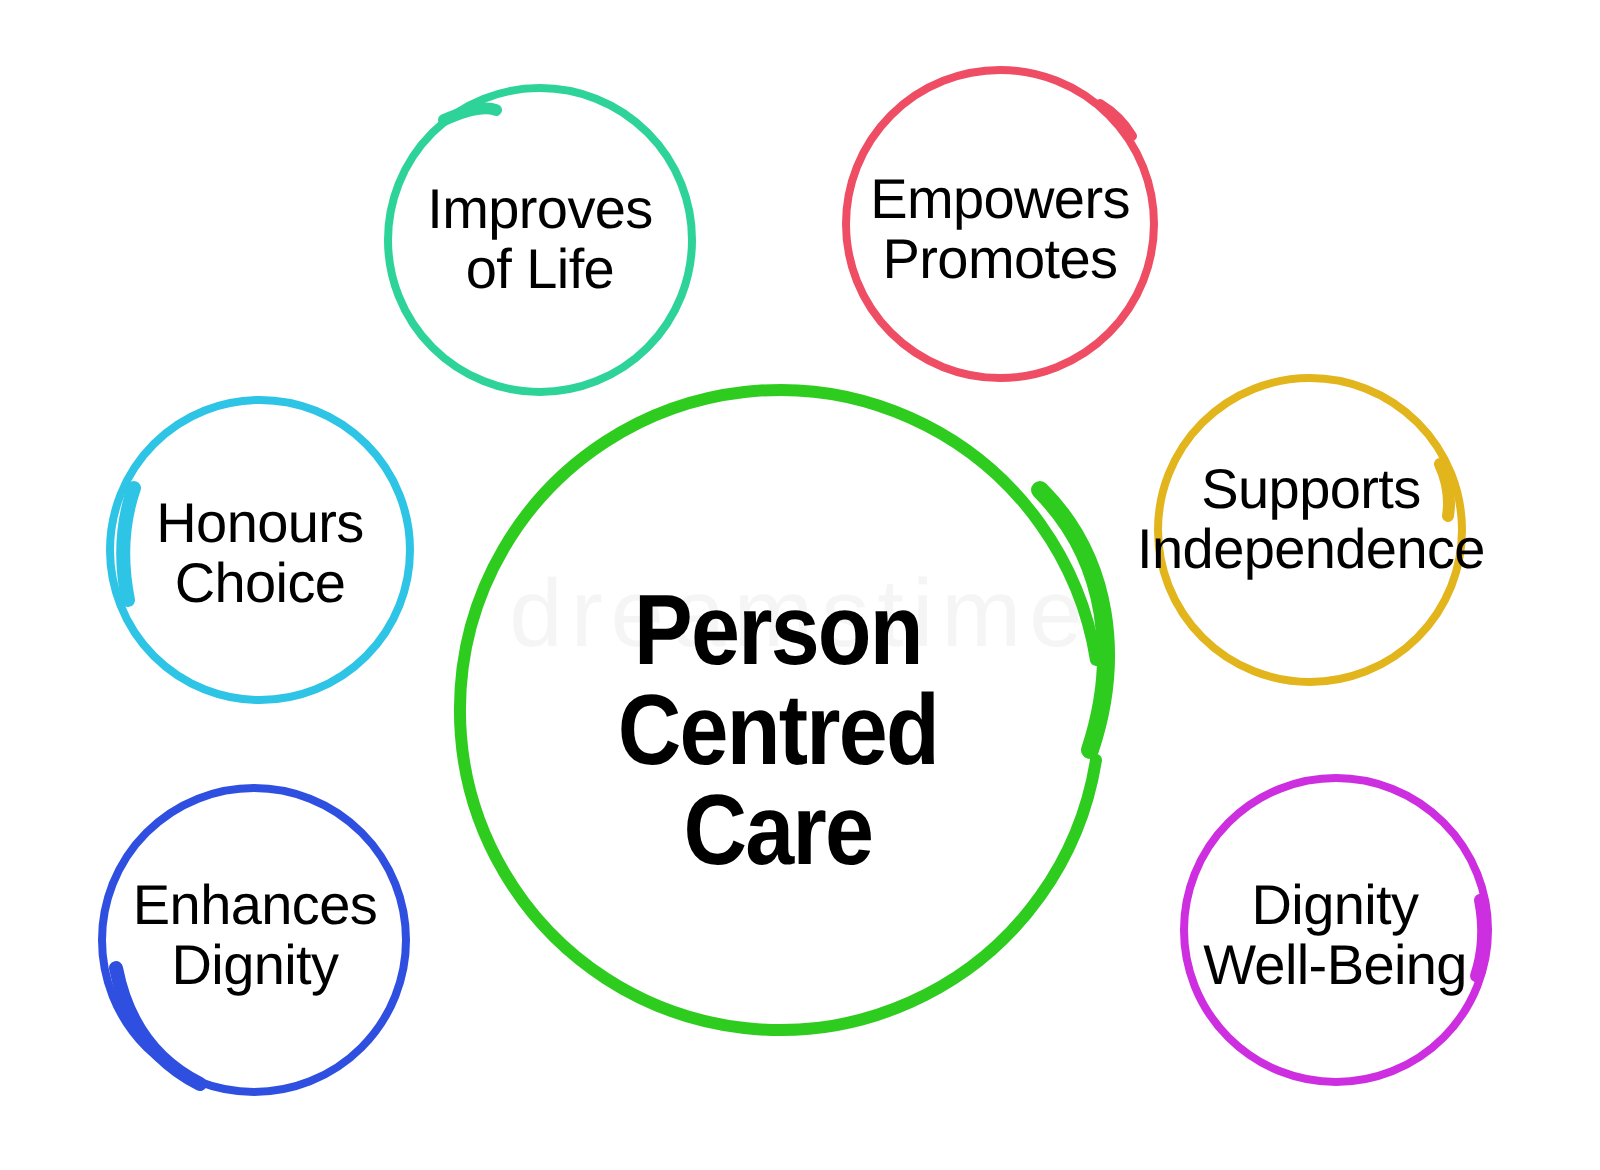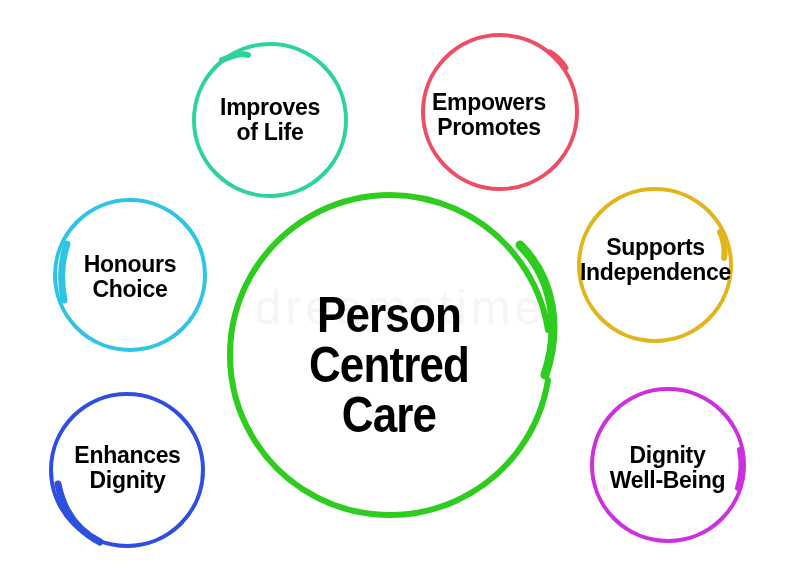--- a/index.html
+++ b/index.html
@@ -1,20 +1,20 @@
 <!DOCTYPE html>
 <html><head>
   <meta charset="utf-8">
   <style>
     html, body { margin: 0; padding: 0; background: #ffffff; }
     body { width: 800px; height: 585px; position: relative; overflow: hidden; font-family: "Liberation Sans", sans-serif; }
     svg.rings { position: absolute; left: 0; top: 0; width: 800px; height: 585px; }
     .node { position: absolute; display: flex; align-items: center; justify-content: center; text-align: center; color: #000; }
     .node .label { line-height: 1.08; }
-    .small .label { font-size: 23px; letter-spacing: -0.3px; font-weight: bold; }
+    .small .label { font-size: 28px; letter-spacing: -0.3px; }
     .big .label { font-size: 50px; line-height: 1.0; letter-spacing: -1px; font-weight: bold; transform: scaleX(0.88); }
     .line { display: block; }
     .watermark { position: absolute; left: 250px; top: 280px; width: 300px; text-align: center; font-size: 48px; color: rgba(200,200,200,0.18); letter-spacing: 4px; pointer-events: none; }
   </style>
 </head>
 <body>
 
 <svg class="rings" viewBox="0 0 800 585">
 
   <g>
@@ -63,21 +63,21 @@
   </div>
 </div>
 
 <div class="node small" style="left:195px;top:45px;width:150px;height:150px;">
   <div class="label">
     <span class="line">Improves</span>
     <span class="line">of Life</span>
   </div>
 </div>
 
-<div class="node small" style="left:414px;top:40px;width:150px;height:150px;align-items:center;">
+<div class="node small" style="left:425px;top:40px;width:150px;height:150px;align-items:center;">
   <div class="label">
     <span class="line">Empowers</span>
     <span class="line">Promotes</span>
   </div>
 </div>
 
 <div class="node small" style="left:55px;top:202px;width:150px;height:150px;text-align:center;">
   <div class="label">
     <span class="line">Honours</span>
     <span class="line">Choice</span>

